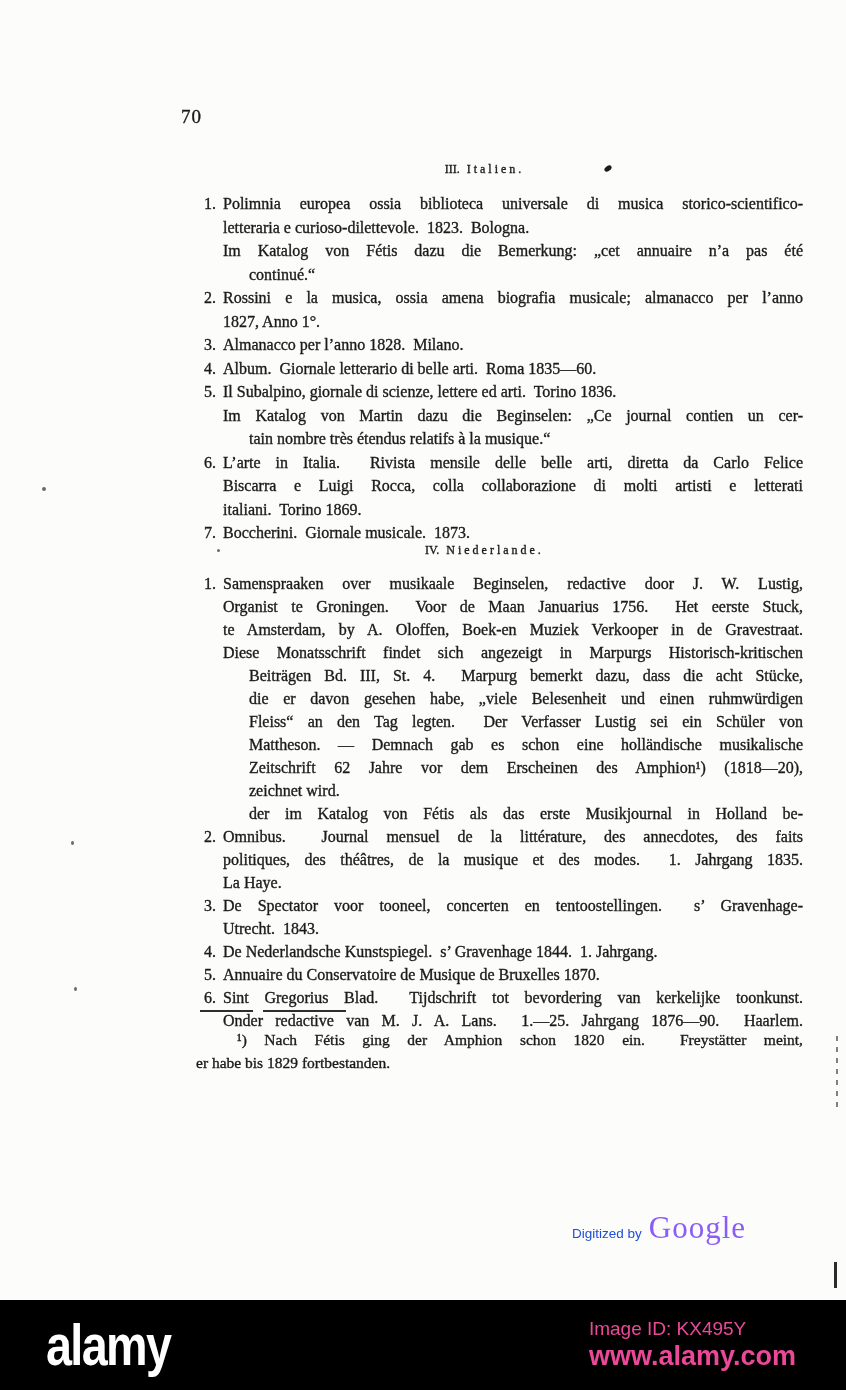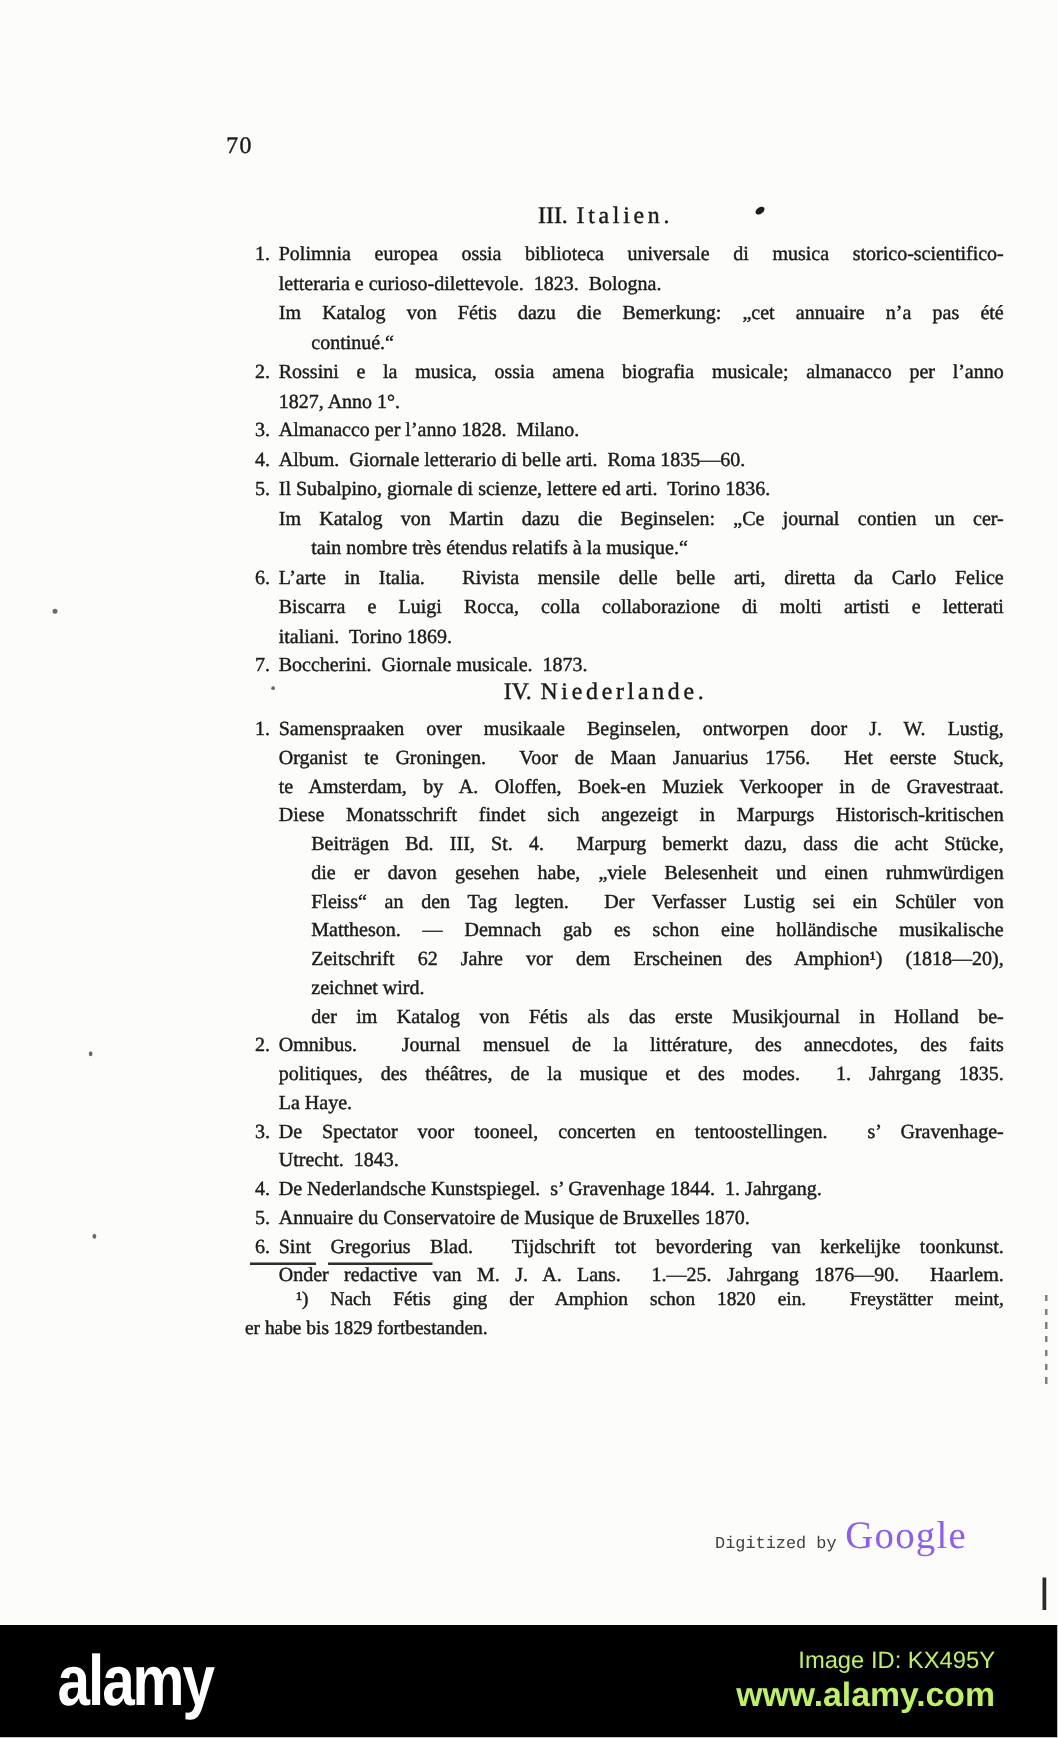--- a/index.html
+++ b/index.html
@@ -3,49 +3,49 @@
 <meta charset="utf-8">
 <style>
   html,body{margin:0;padding:0;}
   body{width:846px;height:1390px;background:#ffffff;overflow:hidden;}
   .page{position:relative;width:846px;height:1390px;background:#fcfcfb;
         font-family:"Liberation Serif",serif;color:#1b1b1b;
         -webkit-text-stroke:0.35px #1b1b1b;}
   .page-number{position:absolute;top:106px;left:196px;width:607px;margin-left:-15px;
         text-align:left;font-size:19px;letter-spacing:1px;}
   .sec-heading{position:absolute;left:196px;width:607px;margin-left:-15px;
-        text-align:center;font-size:19px;}
+        text-align:center;font-size:12px;}
   #sec3-heading{top:162px;}
   #sec4-heading{top:543px;}
   .sec-heading .numeral{margin-right:7px;}
   .sec-heading .spaced{letter-spacing:3px;}
   .list{position:absolute;left:196px;width:607px;font-size:16px;}
   #sec-list-0{top:192px;line-height:23.5px;}
   #sec-list-1{top:572px;line-height:23px;}
   .line{position:relative;padding-left:27px;}
   .line .num{position:absolute;left:0;top:0;width:20px;text-align:right;}
   .line.indent1{padding-left:53px;}
   .line .txt{display:block;white-space:pre-wrap;}
   .line.just .txt{text-align:justify;text-align-last:justify;}
   .footnote-rule{position:absolute;left:200px;top:1010px;width:146px;height:2px;
         background:linear-gradient(90deg,#2e2e2e 0 36%,transparent 36% 43%,#2e2e2e 43% 100%);}
   #footnote{position:absolute;left:196px;top:1029px;width:607px;
         font-size:15.5px;line-height:22.5px;}
   #footnote .line{padding-left:0;}
   #footnote .line.indent1{padding-left:41px;}
   .watermark{position:absolute;left:572px;top:1210px;display:flex;align-items:baseline;gap:7px;
         -webkit-text-stroke:0;}
-  .wm-pre{font-family:Liberation Mono, monospace;font-size:13.5px;color:#404040;}
+  .wm-pre{font-family:Liberation Sans, sans-serif;font-size:13.5px;color:#1d4ed8;}
   .wm-logo{font-family:"Liberation Serif",serif;font-size:31px;color:#8b5cf6;letter-spacing:1px;}
   .alamy-bar{position:absolute;left:0;top:1300px;width:846px;height:90px;background:#000;
         -webkit-text-stroke:0;}
   .alamy-logo{position:absolute;left:46px;top:12px;color:#fff;
         font-family:"Liberation Sans",sans-serif;font-weight:bold;font-size:57px;
         letter-spacing:-2px;transform:scaleX(.82);transform-origin:left center;}
-  .footer-right{position:absolute;right:50px;top:16px;text-align:right;color:#bef264;
+  .footer-right{position:absolute;right:50px;top:16px;color:#ec4899;
         font-family:"Liberation Sans",sans-serif;}
   .image-id{font-size:19px;line-height:26px;}
   .alamy-url{font-size:27px;font-weight:bold;line-height:28px;}
   .speck{position:absolute;background:#6a6a6a;border-radius:50%;}
   .ink-blob{position:absolute;width:8px;height:5px;background:#1c1c1c;border-radius:50%;
         transform:rotate(-35deg);}
   .edge-dashes{position:absolute;left:836px;top:1036px;width:2px;height:74px;
         background:repeating-linear-gradient(to bottom,#808080 0 5px,transparent 5px 11px);}
   .edge-bar{position:absolute;left:834px;top:1262px;width:3px;height:26px;background:#2b2b2b;}
 </style>
@@ -113,21 +113,21 @@
         <span class="txt">Boccherini.  Giornale musicale.  1873.</span>
       </div>
     </div>
 
   <div class="sec-heading" id="sec4-heading">
     <span class="numeral">IV.</span><span class="spaced">Niederlande.</span>
   </div>
   <div class="list" id="sec-list-1">
       <div class="line indent0 just">
         <span class="num">1.</span>
-        <span class="txt">Samenspraaken over musikaale Beginselen, ontworpen door J. W. Lustig,</span>
+        <span class="txt">Samenspraaken over musikaale Beginselen, redactive door J. W. Lustig,</span>
       </div>
       <div class="line indent0 just">
         <span class="txt">Organist te Groningen.  Voor de Maan Januarius 1756.  Het eerste Stuck,</span>
       </div>
       <div class="line indent0 just">
         <span class="txt">te Amsterdam, by A. Oloffen, Boek-en Muziek Verkooper in de Gravestraat.</span>
       </div>
       <div class="line indent0 just">
         <span class="txt">Diese Monatsschrift findet sich angezeigt in Marpurgs Historisch-kritischen</span>
       </div>

